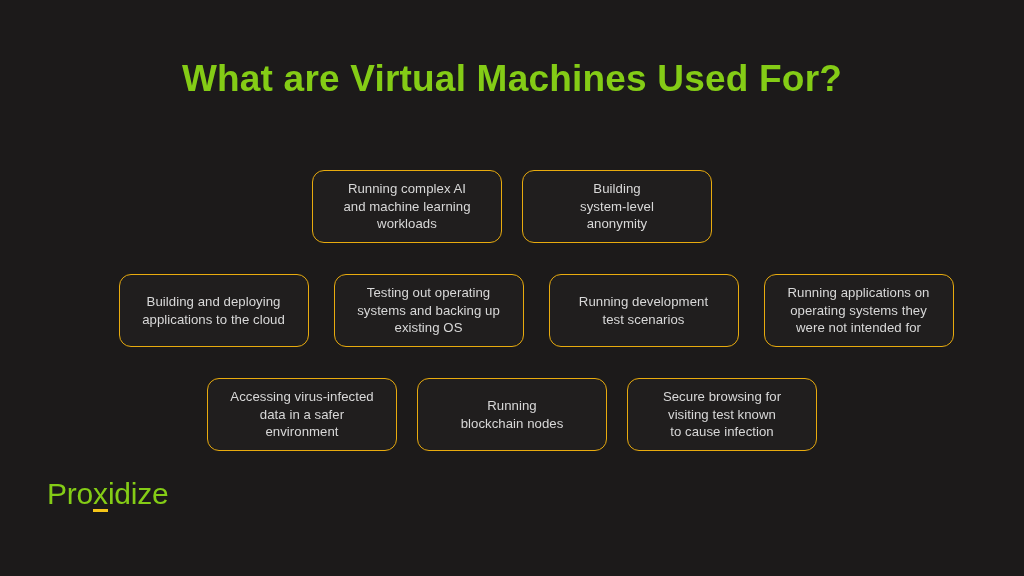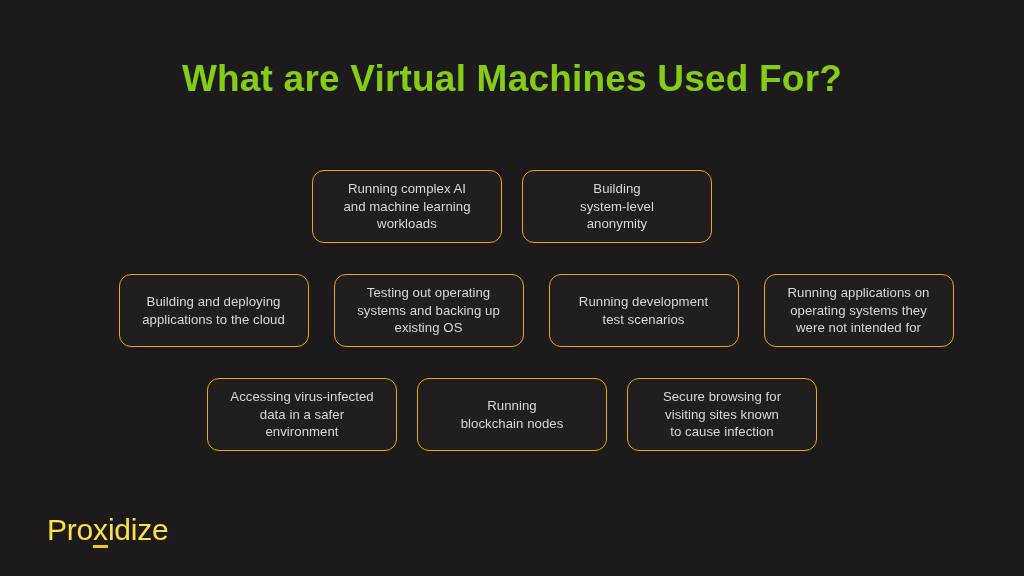--- a/index.html
+++ b/index.html
@@ -80,22 +80,22 @@
     line-height: 17.5px;
     text-align: center;
     white-space: pre-line;
     letter-spacing: 0.05px;
   }
 
   
   .logo {
     position: absolute;
     left: 47px;
-    top: 512px;
-    color: #fde047;
+    top: 476px;
+    color: #84cc16;
     font-size: 30px;
     font-weight: 400;
     letter-spacing: -0.2px;
     line-height: 36px;
     white-space: nowrap;
   }
   .logo .logo-x {
     position: relative;
     display: inline-block;
   }
@@ -157,21 +157,21 @@
         <span class="card-text">Accessing virus-infected
 data in a safer
 environment</span>
       </div>
       <div class="card">
         <span class="card-text">Running
 blockchain nodes</span>
       </div>
       <div class="card">
         <span class="card-text">Secure browsing for
-visiting sites known
+visiting test known
 to cause infection</span>
       </div>
     </div>
 
   </div>
 
   <div class="logo"><span>Pro</span><span class="logo-x">x</span><span>idize</span></div>
 
 </div>
 

